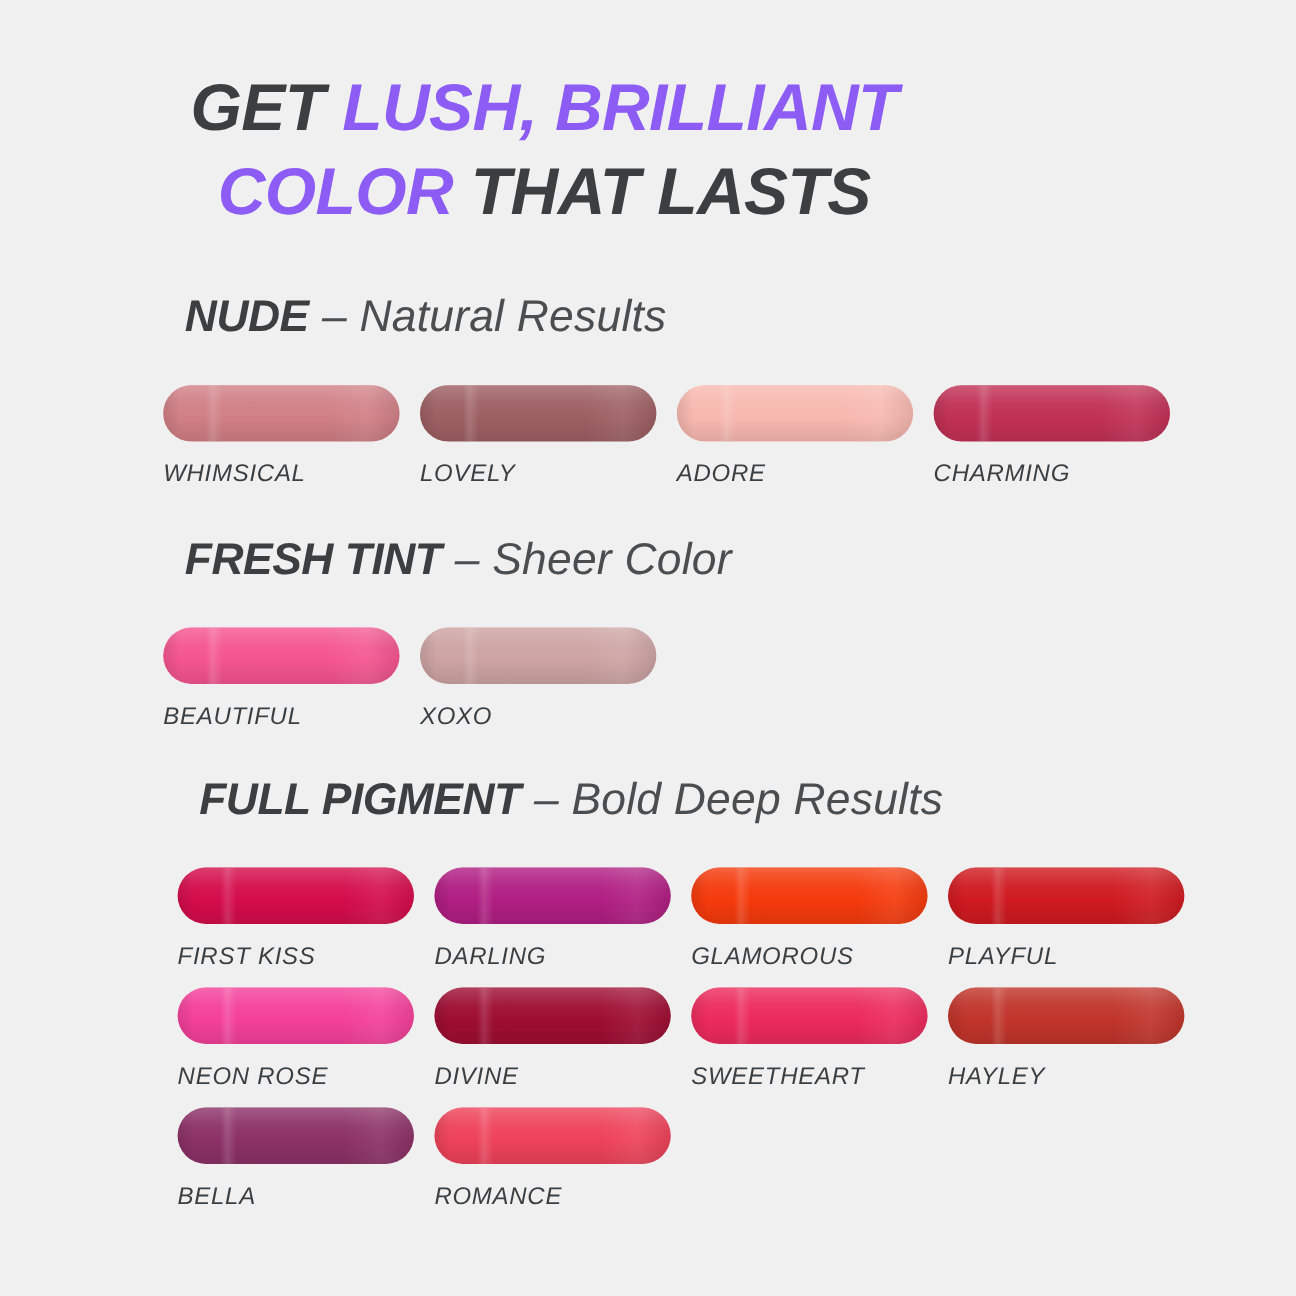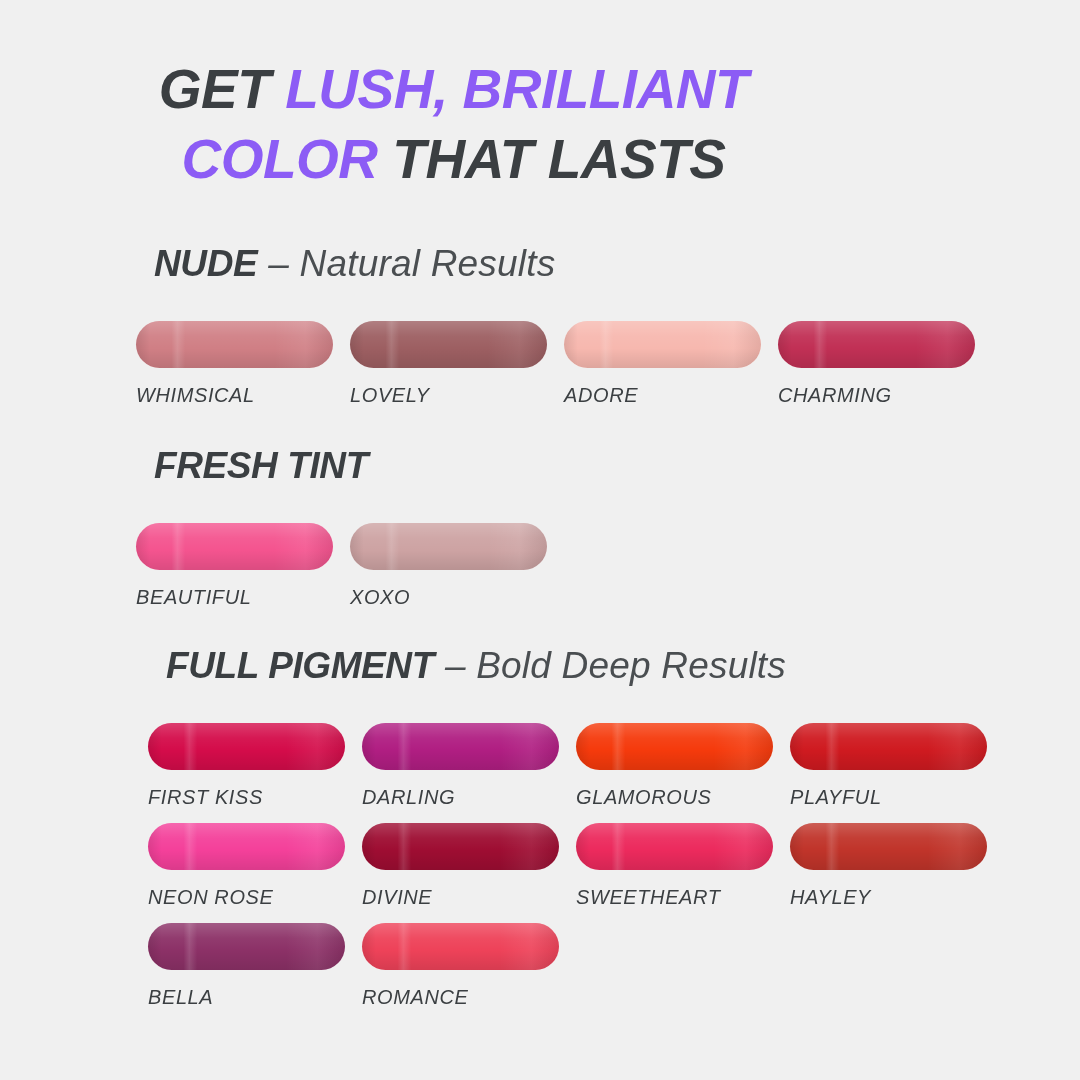--- a/index.html
+++ b/index.html
@@ -153,20 +153,22 @@
           <div class="swatch" style="background-color: rgb(193, 48, 85);"></div>
           <div class="swatch-label">CHARMING</div>
         </div>
       </div>
     </div>
   </div>
 
   <div class="section" id="section-fresh-tint">
     <div class="section-heading">
       <span class="sh-name">FRESH TINT</span>
+      <span class="sh-desc"><span>–</span>
+        <span>Sheer Color</span></span>
     </div>
     <div class="swatch-rows">
       <div class="swatch-row">
         <div class="swatch-cell">
           <div class="swatch" style="background-color: rgb(244, 84, 143);"></div>
           <div class="swatch-label">BEAUTIFUL</div>
         </div>
         <div class="swatch-cell">
           <div class="swatch" style="background-color: rgb(205, 163, 163);"></div>
           <div class="swatch-label">XOXO</div>

